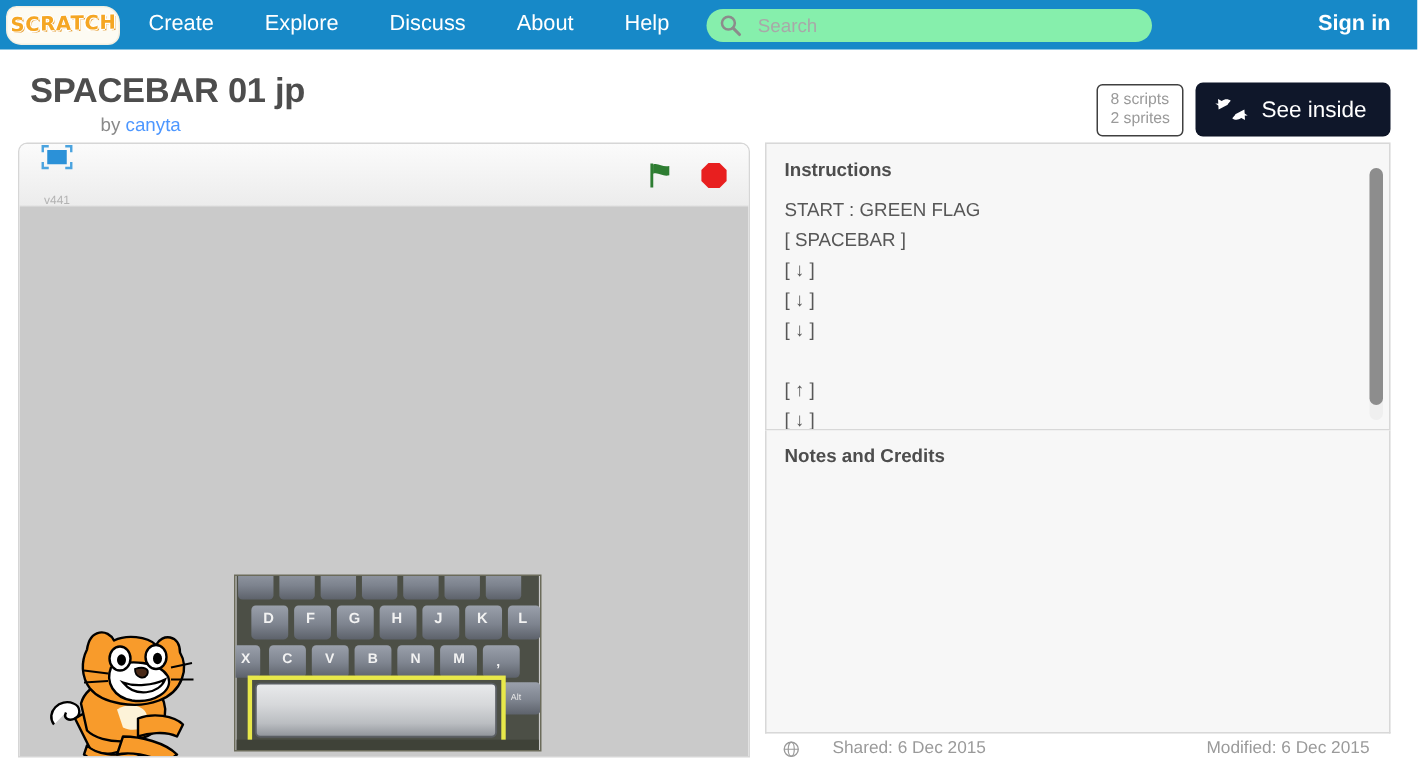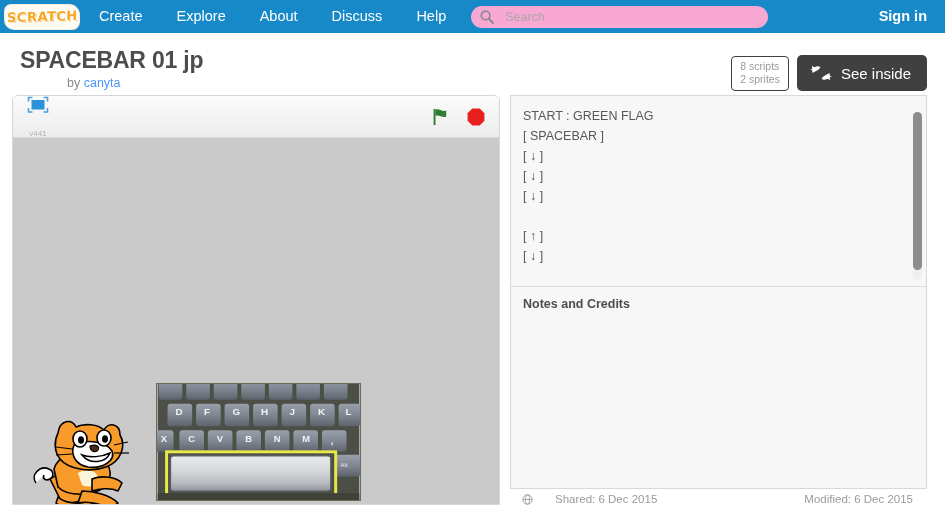--- a/index.html
+++ b/index.html
@@ -56,21 +56,21 @@
   }
   #search-wrap {
     margin-left: 8px;
     position: relative;
     width: 297px; height: 22px;
   }
   #search-input {
     width: 297px; height: 22px;
     border: none; outline: none;
     border-radius: 11px;
-    background: #f9a8d4;
+    background: #86efac;
     padding: 0 10px 0 34px;
     font-size: 12.5px;
     color: #575e75;
     font-family: "Liberation Sans", sans-serif;
   }
   #search-input::placeholder { color: #a8a8a8; }
   #search-icon {
     position: absolute; left: 8px; top: 3px;
     width: 16px; height: 16px;
     pointer-events: none;
@@ -117,21 +117,21 @@
     border-radius: 4px;
     padding: 3px 8px 4px 8px;
     font-size: 10.5px;
     color: #9a9a9a;
     line-height: 13px;
     text-align: left;
     background: #fff;
   }
   #see-inside {
     display: flex; align-items: center; gap: 8px;
-    background: #404040;
+    background: #0f172a;
     border: none; border-radius: 5px;
     color: #fff;
     font-size: 15px;
     padding: 8px 16px 8px 12px;
     cursor: pointer;
     font-family: "Liberation Sans", sans-serif;
     box-shadow: inset 0 -1px 0 rgba(0,0,0,0.1);
   }
 
   
@@ -255,22 +255,22 @@
 
 <div id="nav">
 
   <div id="logo">
     <div class="badge"></div>
     <div class="word">SCRATCH</div>
   </div>
 
   <a class="nav-link">Create</a>
   <a class="nav-link">Explore</a>
+  <a class="nav-link">Discuss</a>
   <a class="nav-link">About</a>
-  <a class="nav-link">Discuss</a>
   <a class="nav-link">Help</a>
 
   <div id="search-wrap">
     <svg id="search-icon" viewBox="0 0 16 16">
       <circle cx="6.6" cy="6.4" r="4.3" fill="none" stroke="#8c8c8c" stroke-width="1.7"></circle>
       <line x1="9.8" y1="9.8" x2="14" y2="14" stroke="#8c8c8c" stroke-width="2.1" stroke-linecap="round"></line>
     </svg>
     <input id="search-input" type="text" placeholder="Search" style="">
   </div>
 
@@ -445,20 +445,21 @@
             <line x1="84" y1="32" x2="98" y2="29"></line>
             <line x1="84" y1="40" x2="99" y2="40"></line>
           </g>
         </svg>
       </div>
     </div>
 
     <div id="side">
 
       <div class="panel" id="instructions-panel">
+        <div class="panel-heading">Instructions</div>
         <div class="panel-body">START : GREEN FLAG
 [ SPACEBAR ]
 [ ↓ ]
 [ ↓ ]
 [ ↓ ]
 
 [ ↑ ]
 [ ↓ ]</div>
         <div id="instr-scrollbar">
           <div id="instr-thumb"></div>

